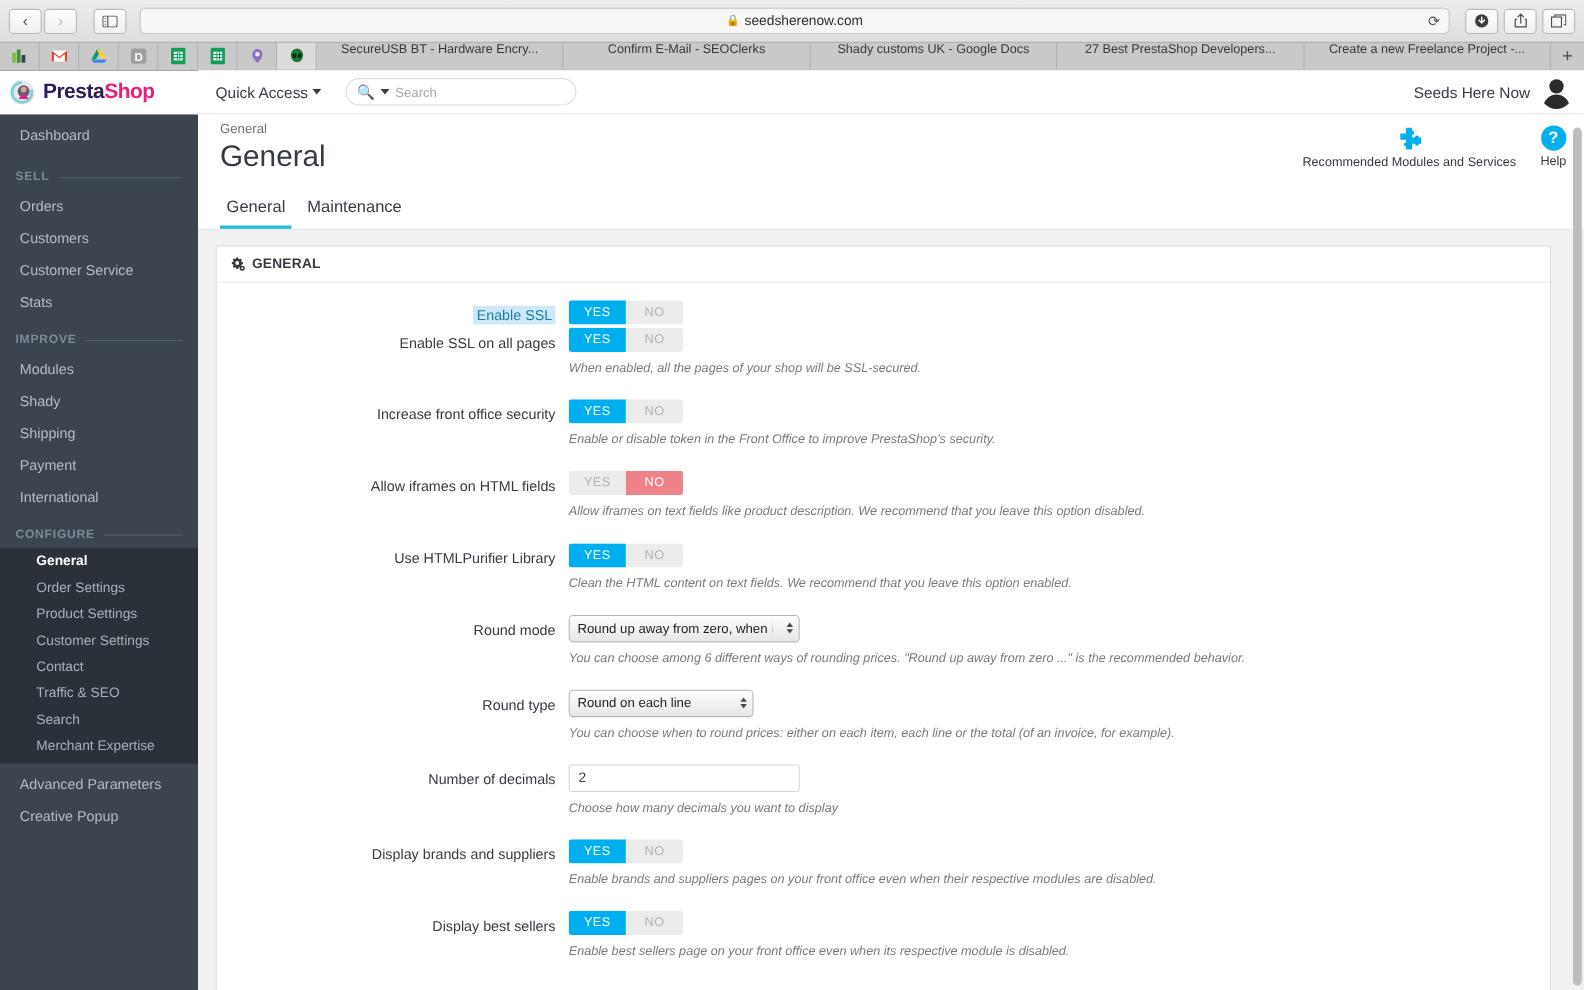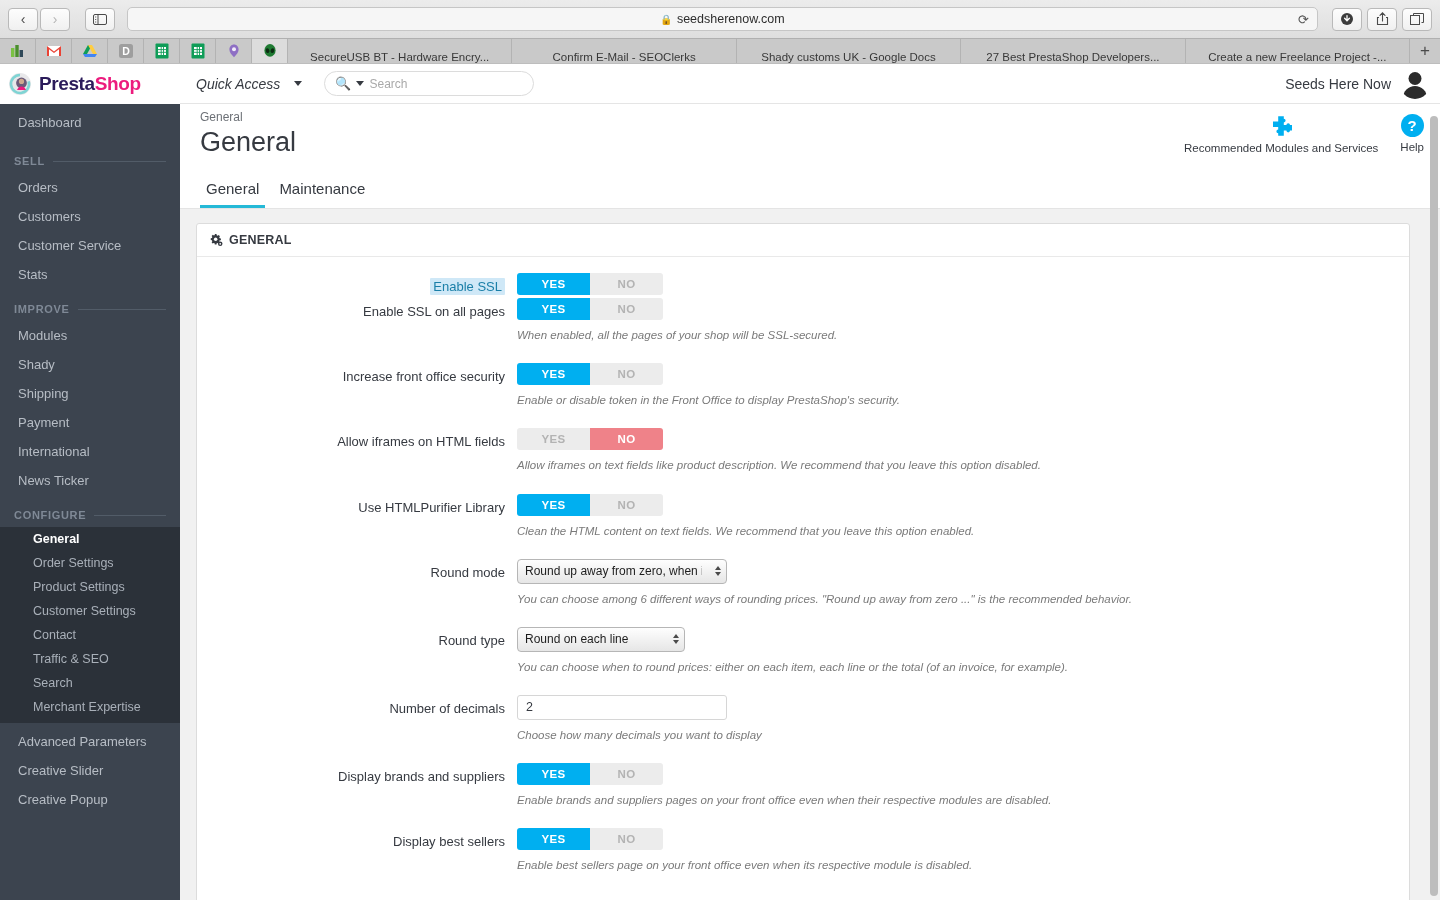--- a/index.html
+++ b/index.html
@@ -50,21 +50,21 @@
     height: 25px; display: flex; align-items: stretch;
     background: #c9c9c9; border-top: 1px solid #b0b0b0;
   }
   .fav {
     width: 36px; display: flex; align-items: center; justify-content: center;
     border-right: 1px solid #b3b3b3; position: relative;
   }
   .fav.active { background: #dcdcdc; }
   .fav-ico { width: 16px; height: 16px; display: block; }
   .tab {
-    flex: 1; min-width: 0; display: flex; align-items: flex-end;
+    flex: 1; min-width: 0; display: flex; align-items: flex-start;
     justify-content: center; border-right: 1px solid #b3b3b3;
     font-size: 11.5px; color: #383838; padding: 0 10px;
     white-space: nowrap; overflow: hidden; text-overflow: ellipsis;
   }
   .tab span {
     white-space: nowrap; overflow: hidden; text-overflow: ellipsis;
     display: block; max-width: 100%; text-align: center;
   }
   .newtab {
     width: 30px; display: flex; align-items: center; justify-content: center;
@@ -115,21 +115,21 @@
   .main {
     flex: 1; background: #f1f1f1; height: 836px;
     display: flex; flex-direction: column; overflow: hidden;
     position: relative;
   }
   .topbar {
     background: #fff; height: 40px; display: flex; align-items: center;
     padding: 0 10px 0 16px; border-bottom: 1px solid #e5e5e5;
   }
   .quick-access {
-    font-size: 14px; color: #363a41; display: flex; align-items: center; gap: 14px; font-style: italic;
+    font-size: 14px; color: #363a41; display: flex; align-items: center; gap: 4px;
   }
   .caret-dn {
     width: 0; height: 0; border-left: 4px solid transparent;
     border-right: 4px solid transparent; border-top: 5px solid #363a41;
     display: inline-block;
   }
   .searchbox {
     margin-left: 22px; width: 210px; height: 25px;
     border: 1px solid #dcdcdc; border-radius: 14px; background: #fff;
     display: flex; align-items: center; padding: 0 10px; gap: 5px;
@@ -213,23 +213,23 @@
   }
   .form-field { flex: 1; min-width: 0; }
   .help-text {
     font-size: 11.5px; color: #7a7a7a; font-style: italic;
     margin-top: 7px; margin-bottom: 18px; line-height: 1.4;
   }
 
   
   .switch { display: inline-flex; border-radius: 3px; overflow: hidden; }
   .switch span {
-    width: 73px; height: 22px; display: flex;
+    width: 52px; height: 22px; display: flex;
     align-items: center; justify-content: center;
-    font-size: 11.5px; font-weight: 700; letter-spacing: .4px;
+    font-size: 11.5px; font-weight: 400; letter-spacing: .4px;
   }
   .sw-on  { background: #00aff0; color: #fff; }
   .sw-off { background: #ececec; color: #b3b3b3; }
   .sw-no-on { background: #ef8289; color: #fff; }
 
   
   .mac-select {
     height: 25px; border: 1px solid #b6b6b6; border-radius: 4px;
     background: linear-gradient(#fefefe, #e6e6e6);
     display: inline-flex; align-items: center;
@@ -415,39 +415,37 @@
 
     <div class="nav-section">
       <span>IMPROVE</span>
       <span class="rule"></span>
     </div>
     <a class="nav-link" href="#">Modules</a>
     <a class="nav-link" href="#">Shady</a>
     <a class="nav-link" href="#">Shipping</a>
     <a class="nav-link" href="#">Payment</a>
     <a class="nav-link" href="#">International</a>
-    <a class="nav-link" href="#">News Ticker</a>
 
     <div class="nav-section">
       <span>CONFIGURE</span>
       <span class="rule"></span>
     </div>
     <div class="submenu">
       <a class="sub-link active" href="#">General</a>
       <a class="sub-link" href="#">Order Settings</a>
       <a class="sub-link" href="#">Product Settings</a>
       <a class="sub-link" href="#">Customer Settings</a>
       <a class="sub-link" href="#">Contact</a>
       <a class="sub-link" href="#">Traffic &amp; SEO</a>
       <a class="sub-link" href="#">Search</a>
       <a class="sub-link" href="#">Merchant Expertise</a>
     </div>
     <div class="sidebar-tail">
       <a class="nav-link" href="#">Advanced Parameters</a>
-      <a class="nav-link" href="#">Creative Slider</a>
       <a class="nav-link" href="#">Creative Popup</a>
     </div>
   </div>
 
   <div class="main">
 
     <div class="topbar">
       <div class="quick-access">
         <span>Quick Access</span>
         <span class="caret-dn"></span>
@@ -521,21 +519,21 @@
             </div>
           </div>
 
           <div class="form-row">
             <div class="form-label">Increase front office security</div>
             <div class="form-field">
               <div class="switch">
                 <span class="sw-on">YES</span>
                 <span class="sw-off">NO</span>
               </div>
-              <div class="help-text">Enable or disable token in the Front Office to display PrestaShop's security.</div>
+              <div class="help-text">Enable or disable token in the Front Office to improve PrestaShop's security.</div>
             </div>
           </div>
 
           <div class="form-row">
             <div class="form-label">Allow iframes on HTML fields</div>
             <div class="form-field">
               <div class="switch">
                 <span class="sw-off">YES</span>
                 <span class="sw-no-on">NO</span>
               </div>

